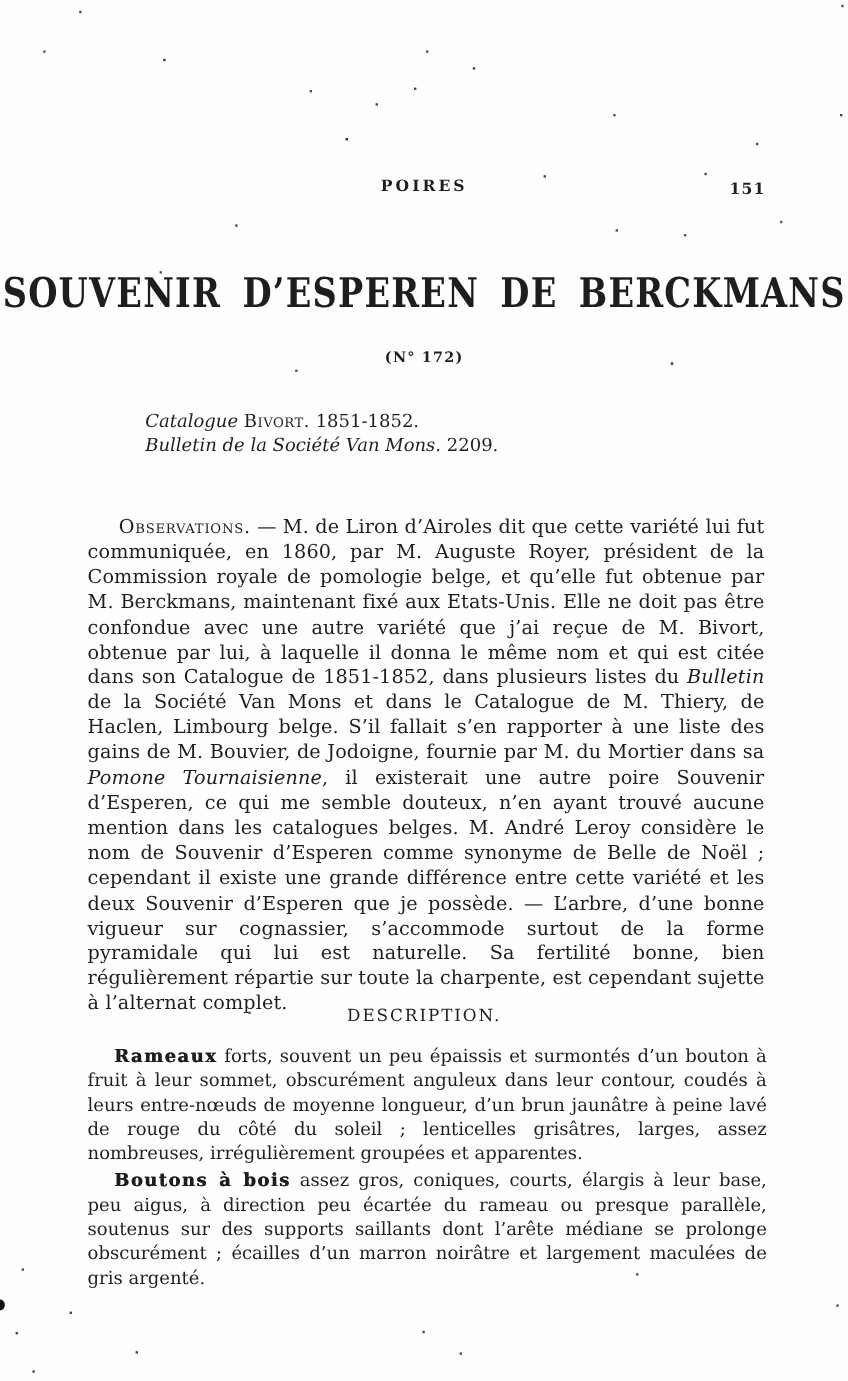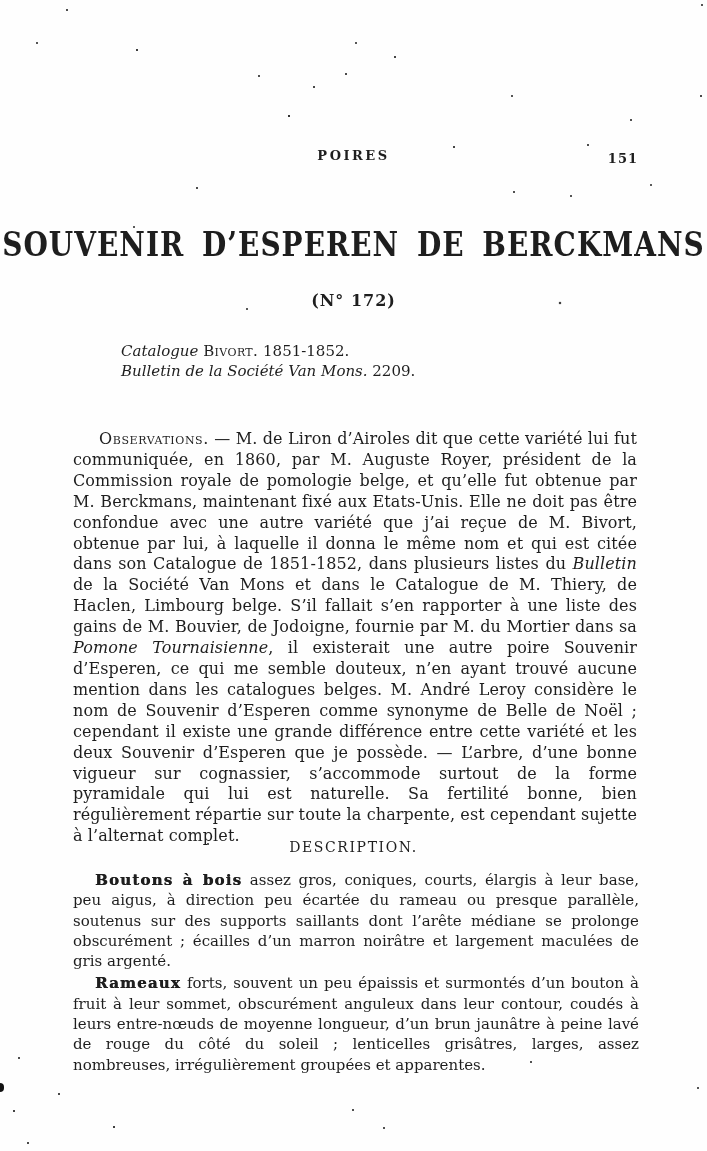--- a/index.html
+++ b/index.html
@@ -36,21 +36,21 @@
     position:absolute;top:224px;left:0;width:707px;
     text-align:center;
     font-size:28px;font-weight:bold;
     letter-spacing:1px;word-spacing:7px;
     transform:scale(1.0,1.22);transform-origin:center top;
     white-space:nowrap;
   }
   .variety-number{
     position:absolute;top:291px;left:0;width:707px;
     text-align:center;
-    font-size:16px;font-weight:bold;letter-spacing:1px;
+    font-size:12px;font-weight:bold;letter-spacing:1px;
   }
   
   .references{
     position:absolute;top:341px;left:105px;width:530px;
     font-size:15px;line-height:20px;
   }
   .ref{white-space:nowrap;margin-left:16px;}
   .it{font-style:italic;}
   .sc{font-variant:small-caps;letter-spacing:0.4px;}
   
@@ -116,20 +116,20 @@
   <div class="references">
     <p class="ref"><span class="it">Catalogue </span><span class="sc">Bivort.</span><span> 1851-1852.</span></p>
     <p class="ref"><span class="it">Bulletin de la Société Van Mons.</span><span class="sc"></span><span> 2209.</span></p>
   </div>
 
   <p class="observations"><span class="sc">Observations.</span><span> — M. de Liron d’Airoles dit que cette variété lui fut communiquée, en 1860, par M. Auguste Royer, président de la Commission royale de pomologie belge, et qu’elle fut obtenue par M. Berckmans, maintenant fixé aux Etats-Unis. Elle ne doit pas être confondue avec une autre variété que j’ai reçue de M. Bivort, obtenue par lui, à laquelle il donna le même nom et qui est citée dans son Catalogue de 1851-1852, dans plusieurs listes du </span><span class="it">Bulletin</span><span> de la Société Van Mons et dans le Catalogue de M. Thiery, de Haclen, Limbourg belge. S’il fallait s’en rapporter à une liste des gains de M. Bouvier, de Jodoigne, fournie par M. du Mortier dans sa </span><span class="it">Pomone Tournaisienne</span><span>, il existerait une autre poire Souvenir d’Esperen, ce qui me semble douteux, n’en ayant trouvé aucune mention dans les catalogues belges. M. André Leroy considère le nom de Souvenir d’Esperen comme synonyme de Belle de Noël ; cependant il existe une grande différence entre cette variété et les deux Souvenir d’Esperen que je possède. — L’arbre, d’une bonne vigueur sur cognassier, s’accommode surtout de la forme pyramidale qui lui est naturelle. Sa fertilité bonne, bien régulièrement répartie sur toute la charpente, est cependant sujette à l’alternat complet.</span></p>
 
   <h2 class="description-heading">DESCRIPTION.</h2>
 
   <div class="description-body">
+    <p class="desc-entry"><span class="lead">Rameaux</span><span> forts, souvent un peu épaissis et surmontés d’un bouton à fruit à leur sommet, obscurément anguleux dans leur contour, coudés à leurs entre-nœuds de moyenne longueur, d’un brun jaunâtre à peine lavé de rouge du côté du soleil ; lenticelles grisâtres, larges, assez nombreuses, irrégulièrement groupées et apparentes.</span></p>
     <p class="desc-entry"><span class="lead">Boutons à bois</span><span> assez gros, coniques, courts, élargis à leur base, peu aigus, à direction peu écartée du rameau ou presque parallèle, soutenus sur des supports saillants dont l’arête médiane se prolonge obscurément ; écailles d’un marron noirâtre et largement maculées de gris argenté.</span></p>
-    <p class="desc-entry"><span class="lead">Rameaux</span><span> forts, souvent un peu épaissis et surmontés d’un bouton à fruit à leur sommet, obscurément anguleux dans leur contour, coudés à leurs entre-nœuds de moyenne longueur, d’un brun jaunâtre à peine lavé de rouge du côté du soleil ; lenticelles grisâtres, larges, assez nombreuses, irrégulièrement groupées et apparentes.</span></p>
   </div>
 
   <i class="noise-dots"></i>
   <i class="edge-blob"></i>
 
 </div>
 
 </body></html>

